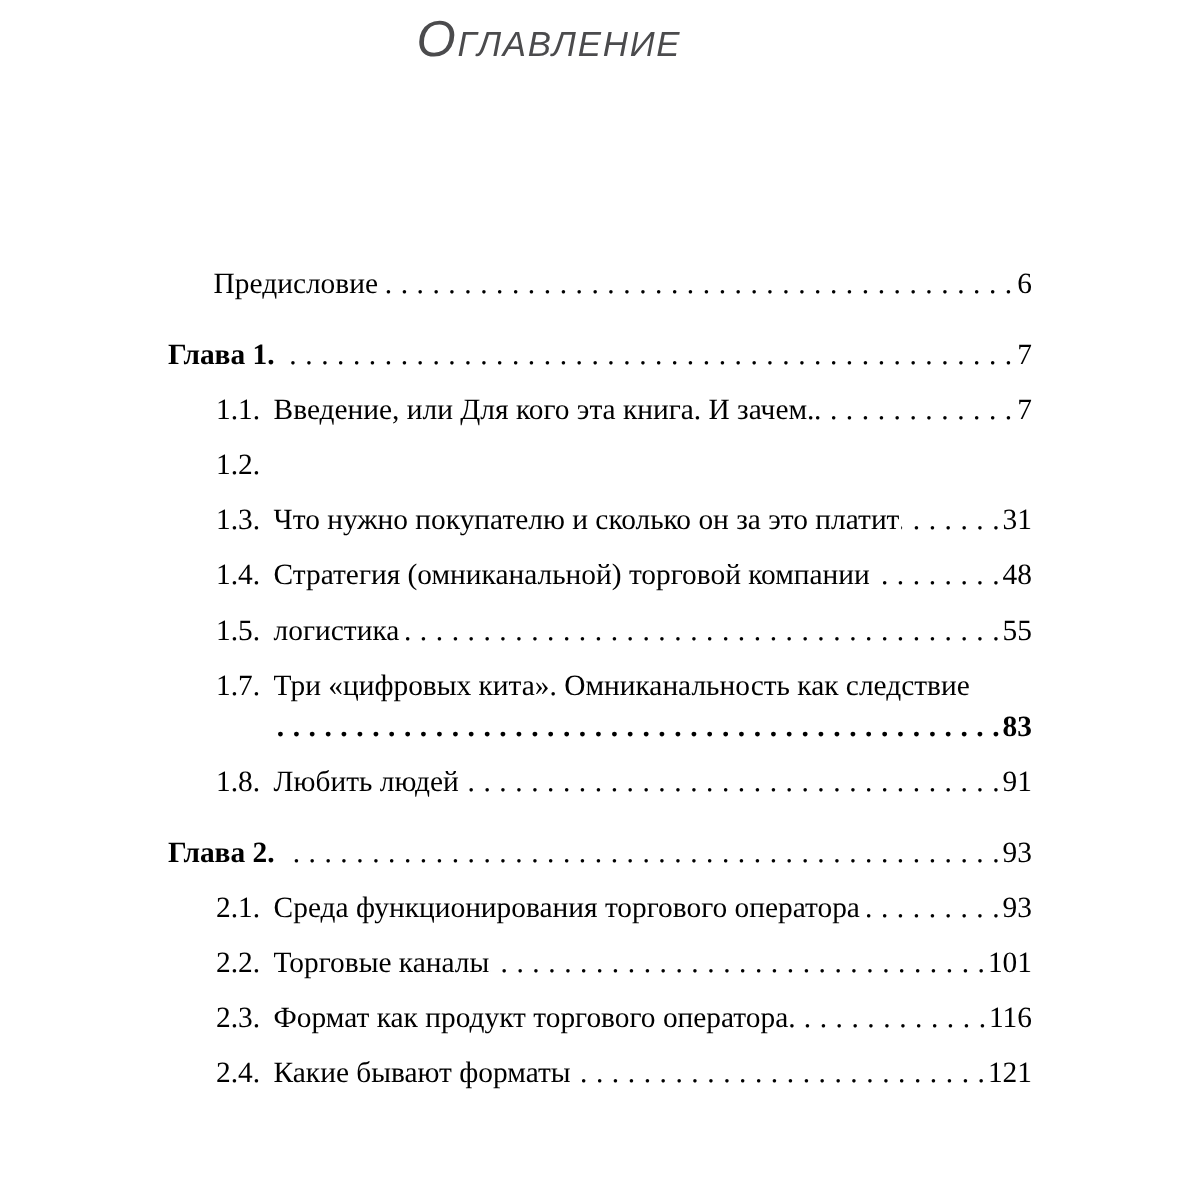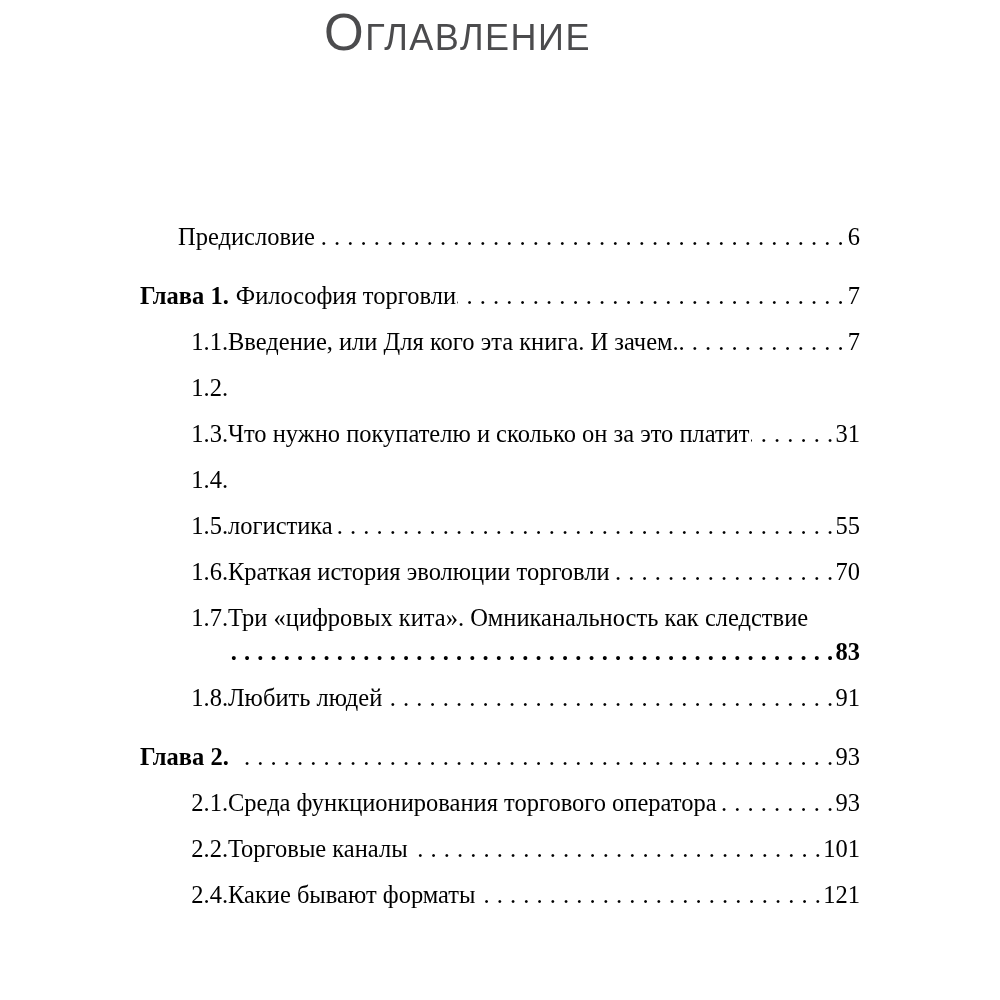--- a/index.html
+++ b/index.html
@@ -22,25 +22,26 @@
   
   .toc-title {
     position: absolute;
     top: 4px;
     left: 0;
     width: 915px;
     text-align: center;
     font-family: "Liberation Sans", "DejaVu Sans", sans-serif;
     font-weight: 300;
     color: #4b4b4d;
-    font-size: 51px;
+    font-size: 42px;
     line-height: 58px;
     letter-spacing: 1.5px;
     font-variant: small-caps;
     white-space: nowrap;
+    font-style: italic;
   }
 
   
   .toc {
     position: absolute;
     top: 222px;
     left: 140px;
     width: 720px;
   }
 
@@ -71,21 +72,20 @@
     padding-left: 40px;
   }
 
   
   .num {
     flex: 0 0 auto;
     white-space: nowrap;
   }
   .entry.section .num {
     width: 48px;
-    text-align: right;
   }
   .entry.chapter .num {
     font-weight: bold;
     padding-right: 7px;
     font-family: Liberation Serif, serif;
   }
 
   
   .body {
     flex: 1 1 auto;
@@ -149,21 +149,20 @@
             <span class="label">Предисловие</span>
             <span class="leader"></span>
             <span class="pageno">6</span>
           </div>
         </div>
       </div>
       <div class="entry chapter">
         <span class="num">Глава 1.</span>
         <div class="body">
           <div class="line">
-            <span class="label">Философия торговли</span>
             <span class="leader"></span>
             <span class="pageno">7</span>
           </div>
         </div>
       </div>
       <div class="entry section">
         <span class="num">1.1.</span>
         <div class="body">
           <div class="line">
             <span class="label">Введение, или Для кого эта книга. И зачем.</span>
@@ -180,38 +179,35 @@
         <div class="body">
           <div class="line">
             <span class="label">Что нужно покупателю и сколько он за это платит</span>
             <span class="leader"></span>
             <span class="pageno">31</span>
           </div>
         </div>
       </div>
       <div class="entry section">
         <span class="num">1.4.</span>
+        <div class="body">
+          <div class="line">
+            <span class="label">Стратегия (омниканальной) торговой компании</span>
+            <span class="leader"></span>
+            <span class="pageno">48</span>
+          </div>
+        </div>
       </div>
       <div class="entry section">
         <span class="num">1.5.</span>
         <div class="body">
           <div class="line">
             <span class="label">логистика</span>
             <span class="leader"></span>
             <span class="pageno">55</span>
-          </div>
-        </div>
-      </div>
-      <div class="entry section">
-        <span class="num">1.6.</span>
-        <div class="body">
-          <div class="line">
-            <span class="label">Краткая история эволюции торговли</span>
-            <span class="leader"></span>
-            <span class="pageno">70</span>
           </div>
         </div>
       </div>
       <div class="entry section">
         <span class="num">1.7.</span>
         <div class="body">
           <div class="line">
             <span class="label">Три «цифровых кита». Омниканальность как следствие</span>
             <span class="leader blank"></span>
           </div>
@@ -254,20 +250,30 @@
         <span class="num">2.2.</span>
         <div class="body">
           <div class="line">
             <span class="label">Торговые каналы</span>
             <span class="leader"></span>
             <span class="pageno">101</span>
           </div>
         </div>
       </div>
       <div class="entry section">
+        <span class="num">2.3.</span>
+        <div class="body">
+          <div class="line">
+            <span class="label">Формат как продукт торгового оператора.</span>
+            <span class="leader"></span>
+            <span class="pageno">116</span>
+          </div>
+        </div>
+      </div>
+      <div class="entry section">
         <span class="num">2.4.</span>
         <div class="body">
           <div class="line">
             <span class="label">Какие бывают форматы</span>
             <span class="leader"></span>
             <span class="pageno">121</span>
           </div>
         </div>
       </div>
     </div>

